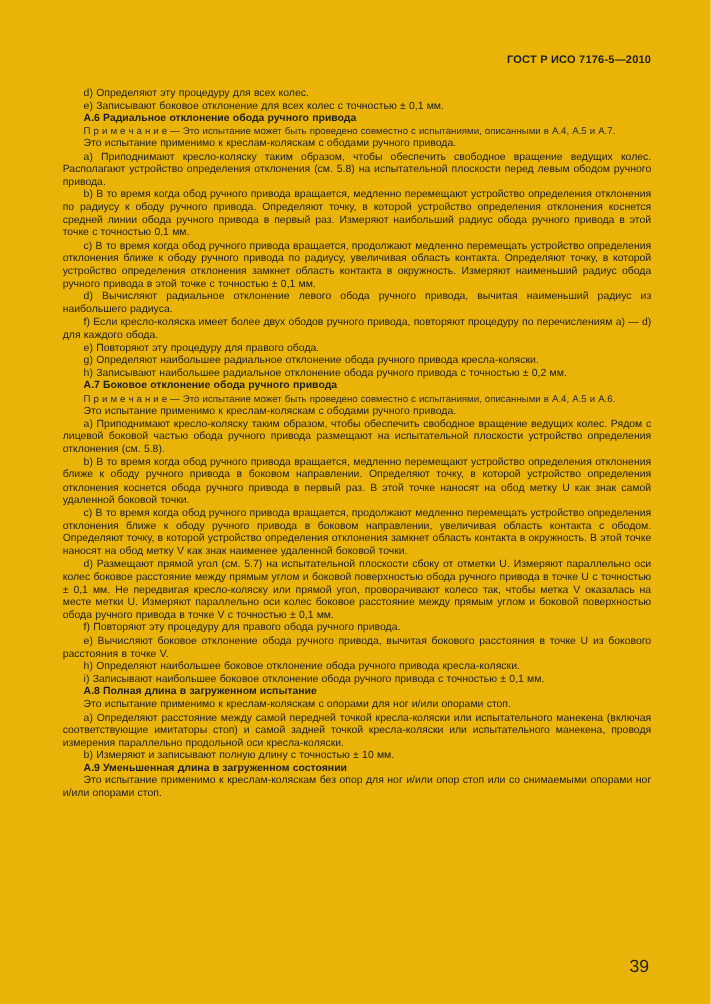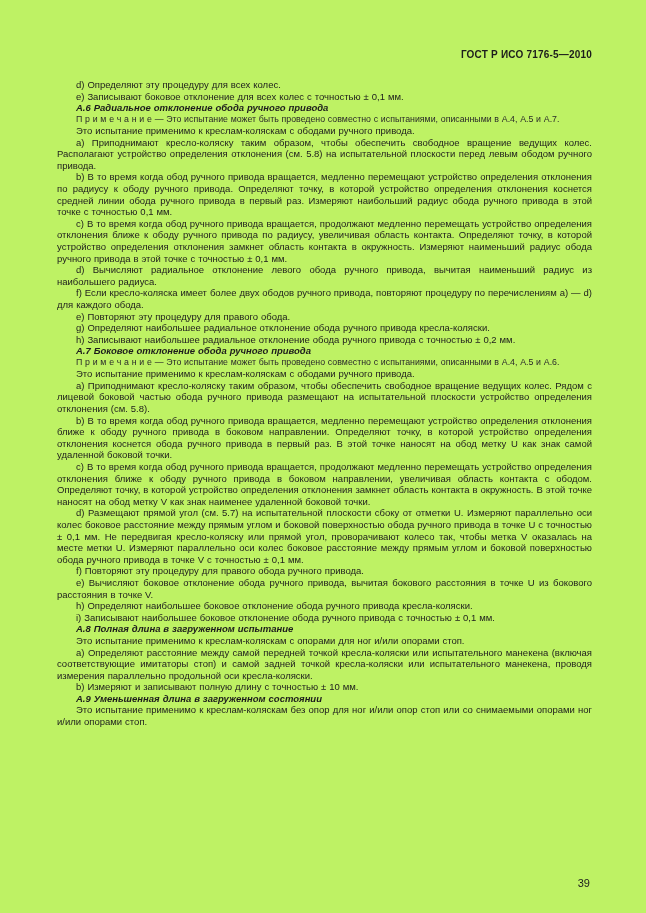--- a/index.html
+++ b/index.html
@@ -11,21 +11,21 @@
     width: 646px;
     height: 913px;
     font-family: "Liberation Sans", sans-serif;
     color: #1c1c1c;
     overflow: hidden;
   }
   .page {
     position: relative;
     width: 646px;
     height: 913px;
-    background: #bef264;
+    background: #eab308;
   }
   .page-header {
     position: absolute;
     top: 49px;
     left: 57px;
     right: 54px;
     text-align: right;
     font-weight: bold;
     font-size: 10px;
     letter-spacing: 0.2px;
@@ -39,32 +39,31 @@
   .para {
     margin: 0;
     text-indent: 19px;
     text-align: justify;
     font-size: 9.5px;
     line-height: 11.6px;
     word-spacing: 0.3px;
   }
   .para.heading {
     font-weight: bold;
-    font-style: italic;
   }
   .para.note {
     font-size: 8.8px;
     line-height: 11.3px;
     color: #2a2a2a;
   }
   .page-number {
     position: absolute;
     bottom: 24px;
     right: 56px;
-    font-size: 11px;
+    font-size: 16px;
   }
 </style>
 </head>
 <body>
 
 <div class="page">
   <div class="page-header">ГОСТ Р ИСО 7176-5—2010</div>
 
   <div class="doc-body">
       <p class="para body">d) Определяют эту процедуру для всех колес.</p>

